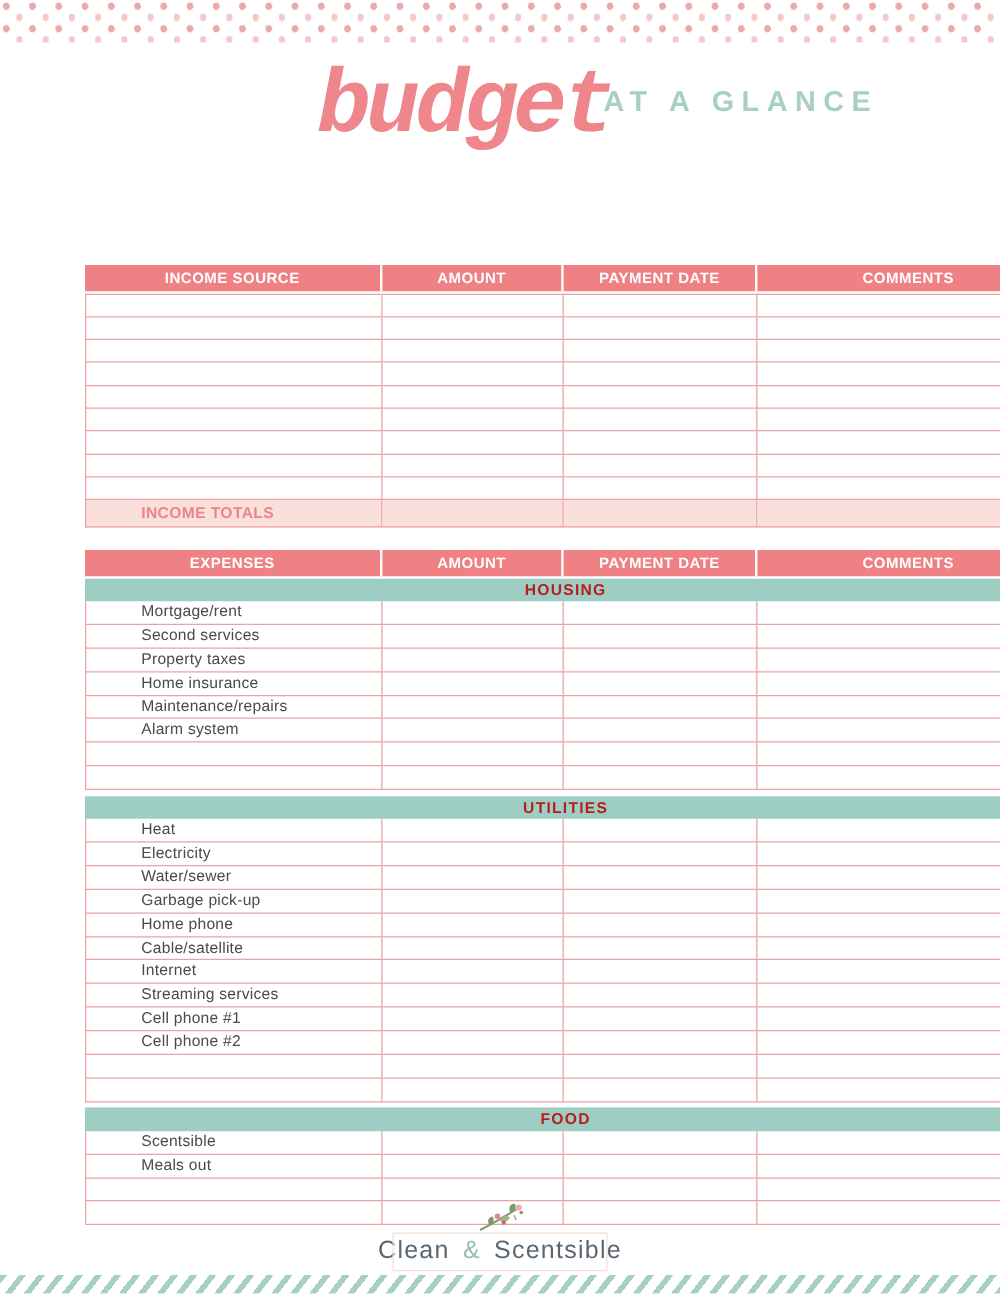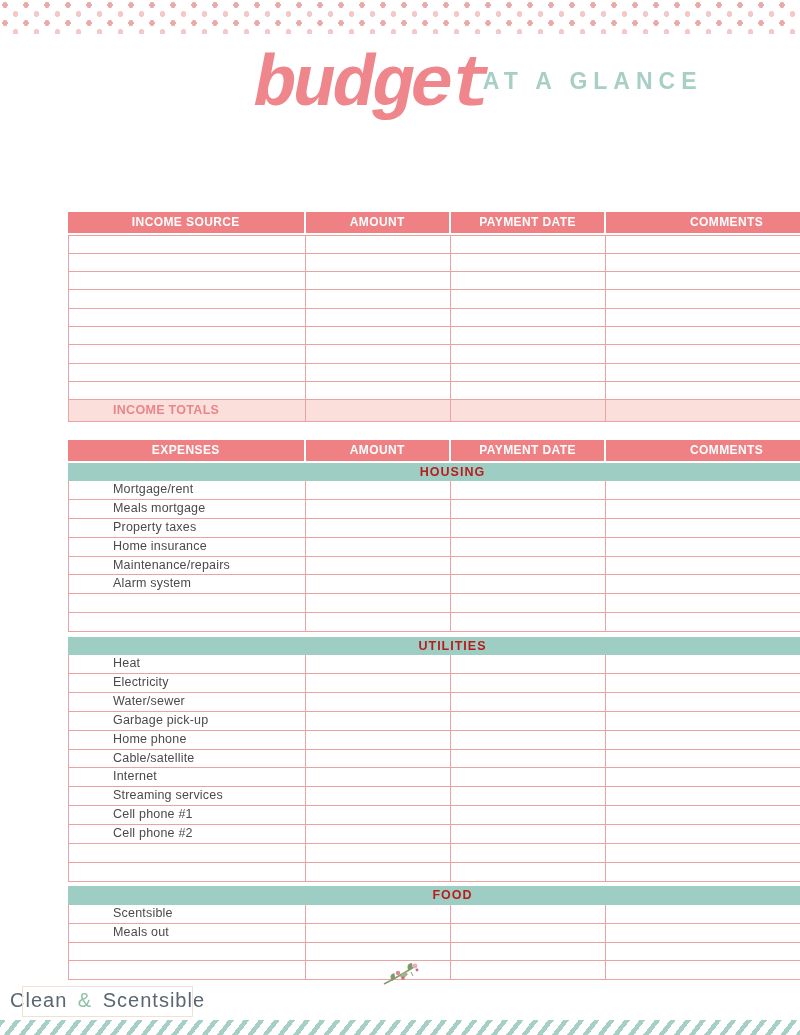--- a/index.html
+++ b/index.html
@@ -44,21 +44,21 @@
   .expense-table .t-row .cell{height:17.9px;line-height:17.9px;}
   .t-row .cell:first-child{border-left:1.5px solid var(--pink-border);padding-left:44px;}
   .t-row.first-row .cell{border-top:1.5px solid var(--pink-border);}
   .t-row.totals-row .cell{background:var(--totals-bg);color:var(--totals-text);
     font-weight:bold;height:20.5px;line-height:20.5px;letter-spacing:.3px;}
   .section-band{background:var(--teal);color:#b91c1c;font-size:12.5px;font-weight:bold;
     letter-spacing:1px;text-align:center;height:18.5px;line-height:18.5px;}
   .section-band.gapped{margin-top:4.5px;}
 
   
-  .logo-wrap{position:absolute;top:960px;left:0;width:800px;}
+  .logo-wrap{position:absolute;top:960px;left:0;width:800px;text-align:center;}
   .logo-sprig{display:block;margin:0 auto -2px auto;}
   .logo-box{display:inline-block;position:relative;padding:3px 10px 5px 10px;}
   .logo-frame{position:absolute;left:22px;right:22px;top:0;bottom:0;
     border:1px solid #f2e0d6;pointer-events:none;}
   .logo-text{font-size:20px;letter-spacing:1px;color:var(--logo-gray);}
   .logo-amp{color:var(--logo-teal);padding:0 4px;}
 
   
   .stripes-band{position:absolute;bottom:0;left:0;width:800px;height:15px;
     background:repeating-linear-gradient(128deg, var(--stripe) 0 4.5px, rgba(255,255,255,0) 4.5px 12px);}
@@ -152,21 +152,21 @@
         <div class="hcell">COMMENTS</div>
       </div>
       <div class="section-band">HOUSING</div>
       <div class="t-row">
         <div class="cell">Mortgage/rent</div>
         <div class="cell"></div>
         <div class="cell"></div>
         <div class="cell"></div>
       </div>
       <div class="t-row">
-        <div class="cell">Meals mortgage</div>
+        <div class="cell">Second services</div>
         <div class="cell"></div>
         <div class="cell"></div>
         <div class="cell"></div>
       </div>
       <div class="t-row">
         <div class="cell">Property taxes</div>
         <div class="cell"></div>
         <div class="cell"></div>
         <div class="cell"></div>
       </div>

